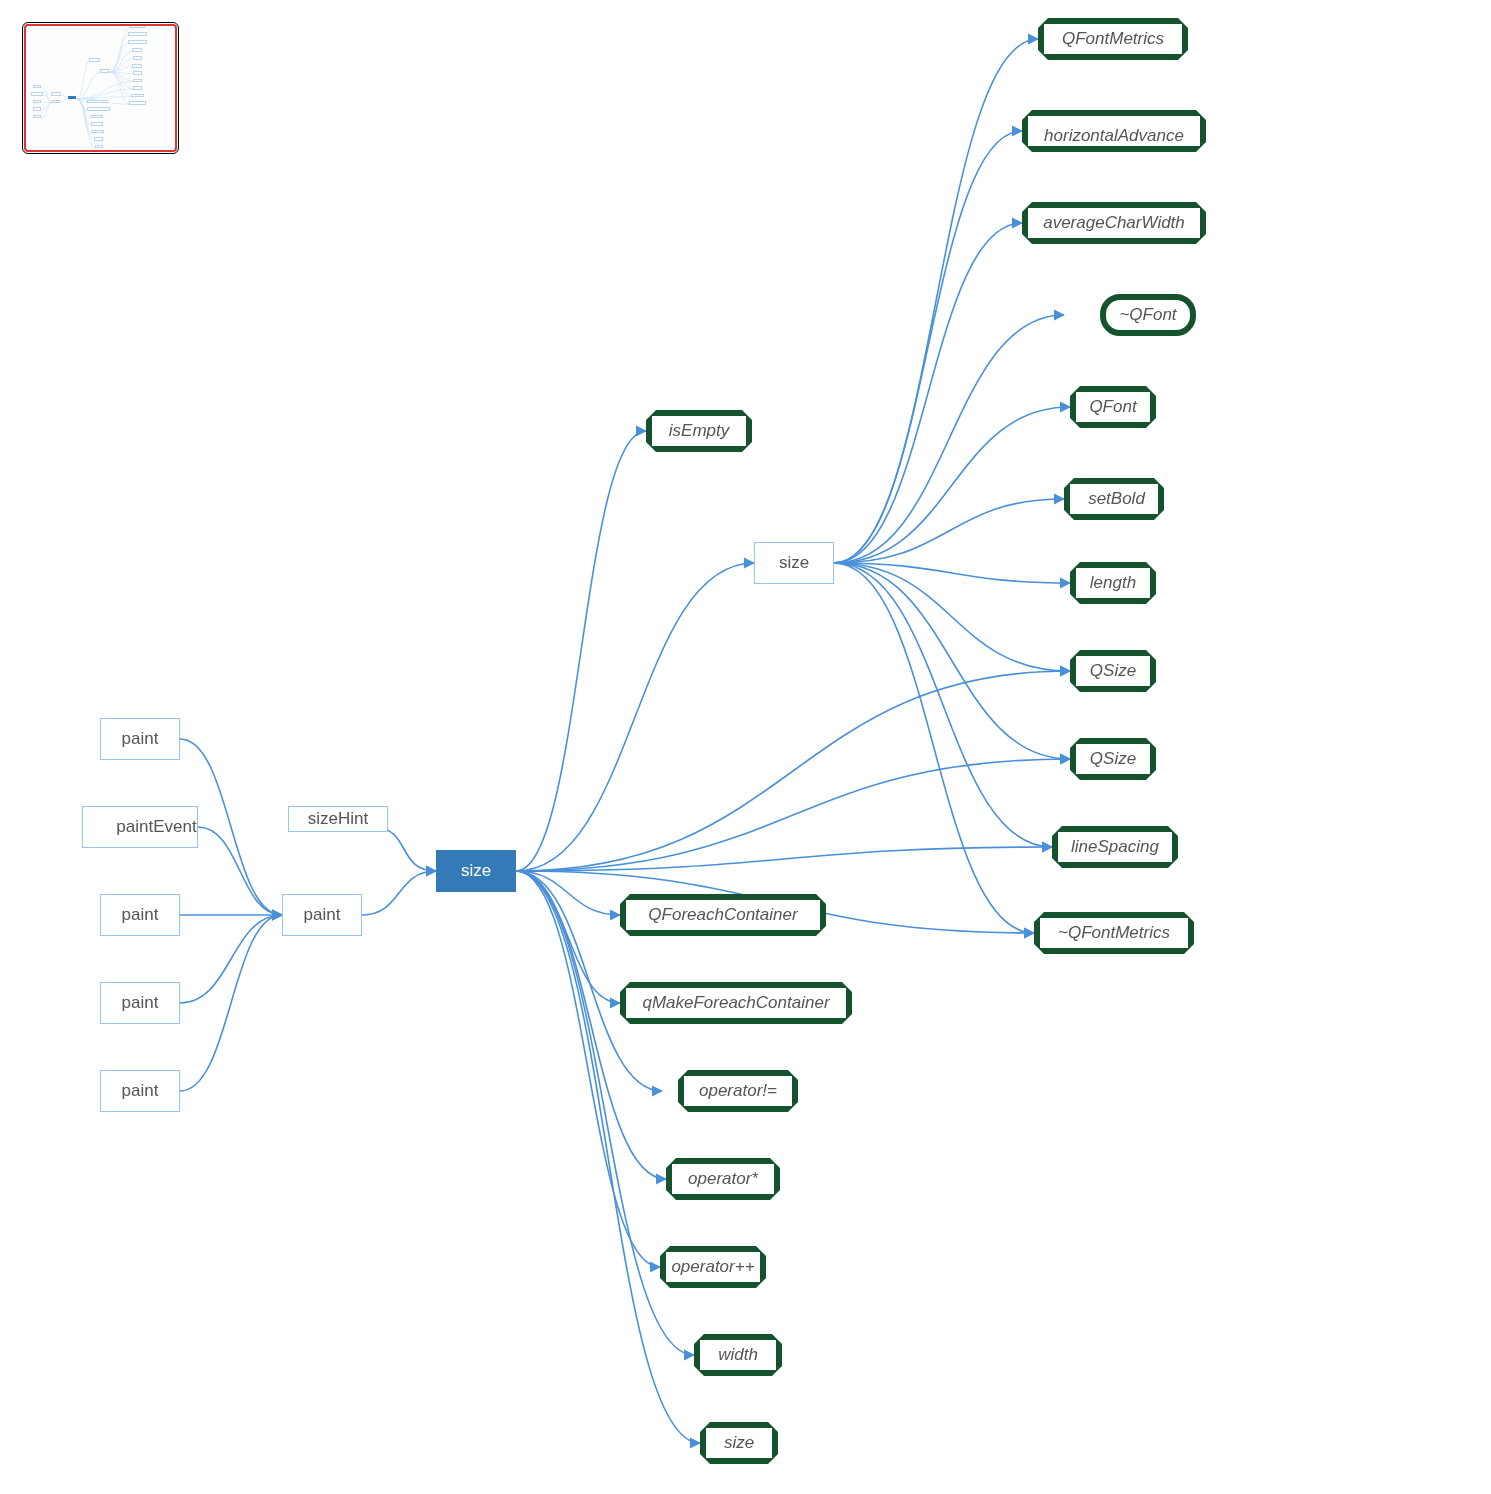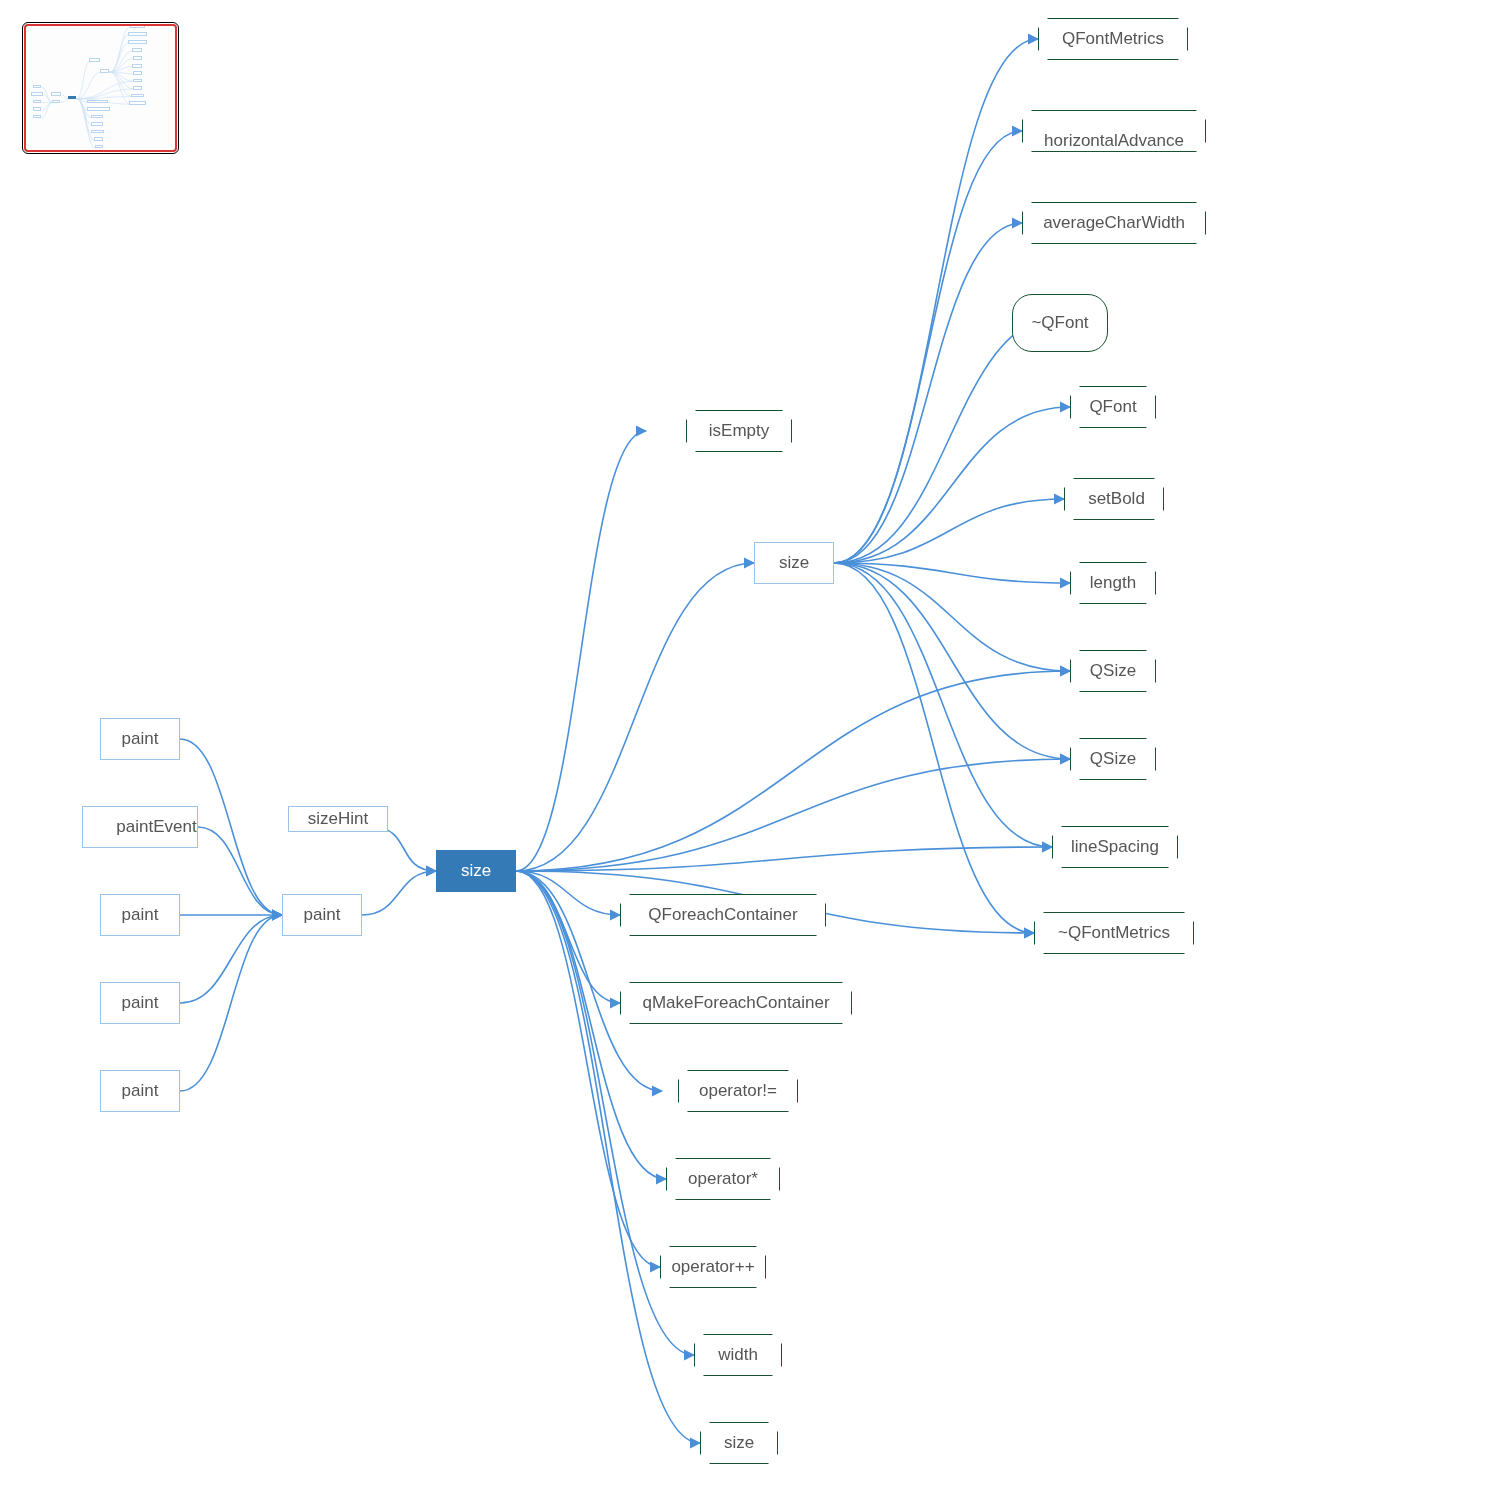--- a/index.html
+++ b/index.html
@@ -35,23 +35,24 @@
     border: 1px solid #9cc3e8;
     background: #ffffff;
   }
   .node.rect.selected {
     background: #337ab7;
     color: #ffffff;
     border: 1px solid #337ab7;
   }
   .node.oct {
     background: #ffffff;
-    border: 1px solid #14532d;
+    border: 6px solid #14532d;
     
     clip-path: polygon(10px 0, calc(100% - 10px) 0, 100% 10px, 100% calc(100% - 10px), calc(100% - 10px) 100%, 10px 100%, 0 calc(100% - 10px), 0 10px);
+    font-style: italic;
   }
   
   .minimap {
     position: absolute;
     left: 22px;
     top: 22px;
     width: 157px;
     height: 132px;
     border: 1.5px solid #000;
     border-radius: 6px;
@@ -146,21 +147,21 @@
     </div>
     <div class="node rect" style="left: 288px; top: 806px; width: 100px; height: 26px;">
       <span>sizeHint</span>
     </div>
     <div class="node rect" style="left: 282px; top: 894px; width: 80px; height: 42px;">
       <span>paint</span>
     </div>
     <div class="node rect selected" style="left: 436px; top: 850px; width: 80px; height: 42px;">
       <span>size</span>
     </div>
-    <div class="node oct" style="left: 646px; top: 410px; width: 106px; height: 42px; margin-left: 40px;">
+    <div class="node oct" style="left: 646px; top: 410px; width: 106px; height: 42px;">
       <span>isEmpty</span>
     </div>
     <div class="node rect" style="left: 754px; top: 542px; width: 80px; height: 42px;">
       <span>size</span>
     </div>
     <div class="node oct" style="left: 620px; top: 894px; width: 206px; height: 42px;">
       <span>QForeachContainer</span>
     </div>
     <div class="node oct" style="left: 620px; top: 982px; width: 232px; height: 42px;">
       <span>qMakeForeachContainer</span>
@@ -182,21 +183,21 @@
     </div>
     <div class="node oct" style="left: 1038px; top: 18px; width: 150px; height: 42px;">
       <span>QFontMetrics</span>
     </div>
     <div class="node oct" style="left: 1022px; top: 110px; width: 184px; height: 42px; align-items: flex-end;">
       <span>horizontalAdvance</span>
     </div>
     <div class="node oct" style="left: 1022px; top: 202px; width: 184px; height: 42px;">
       <span>averageCharWidth</span>
     </div>
-    <div class="node oct" style="left: 1012px; top: 294px; width: 96px; height: 58px; border-radius: 20px;">
+    <div class="node oct" style="left: 1100px; top: 294px; width: 96px; height: 42px; border-radius: 20px;">
       <span>~QFont</span>
     </div>
     <div class="node oct" style="left: 1070px; top: 386px; width: 86px; height: 42px;">
       <span>QFont</span>
     </div>
     <div class="node oct" style="left: 1064px; top: 478px; width: 100px; height: 42px; padding-left: 17px;">
       <span>setBold</span>
     </div>
     <div class="node oct" style="left: 1070px; top: 562px; width: 86px; height: 42px;">
       <span>length</span>

